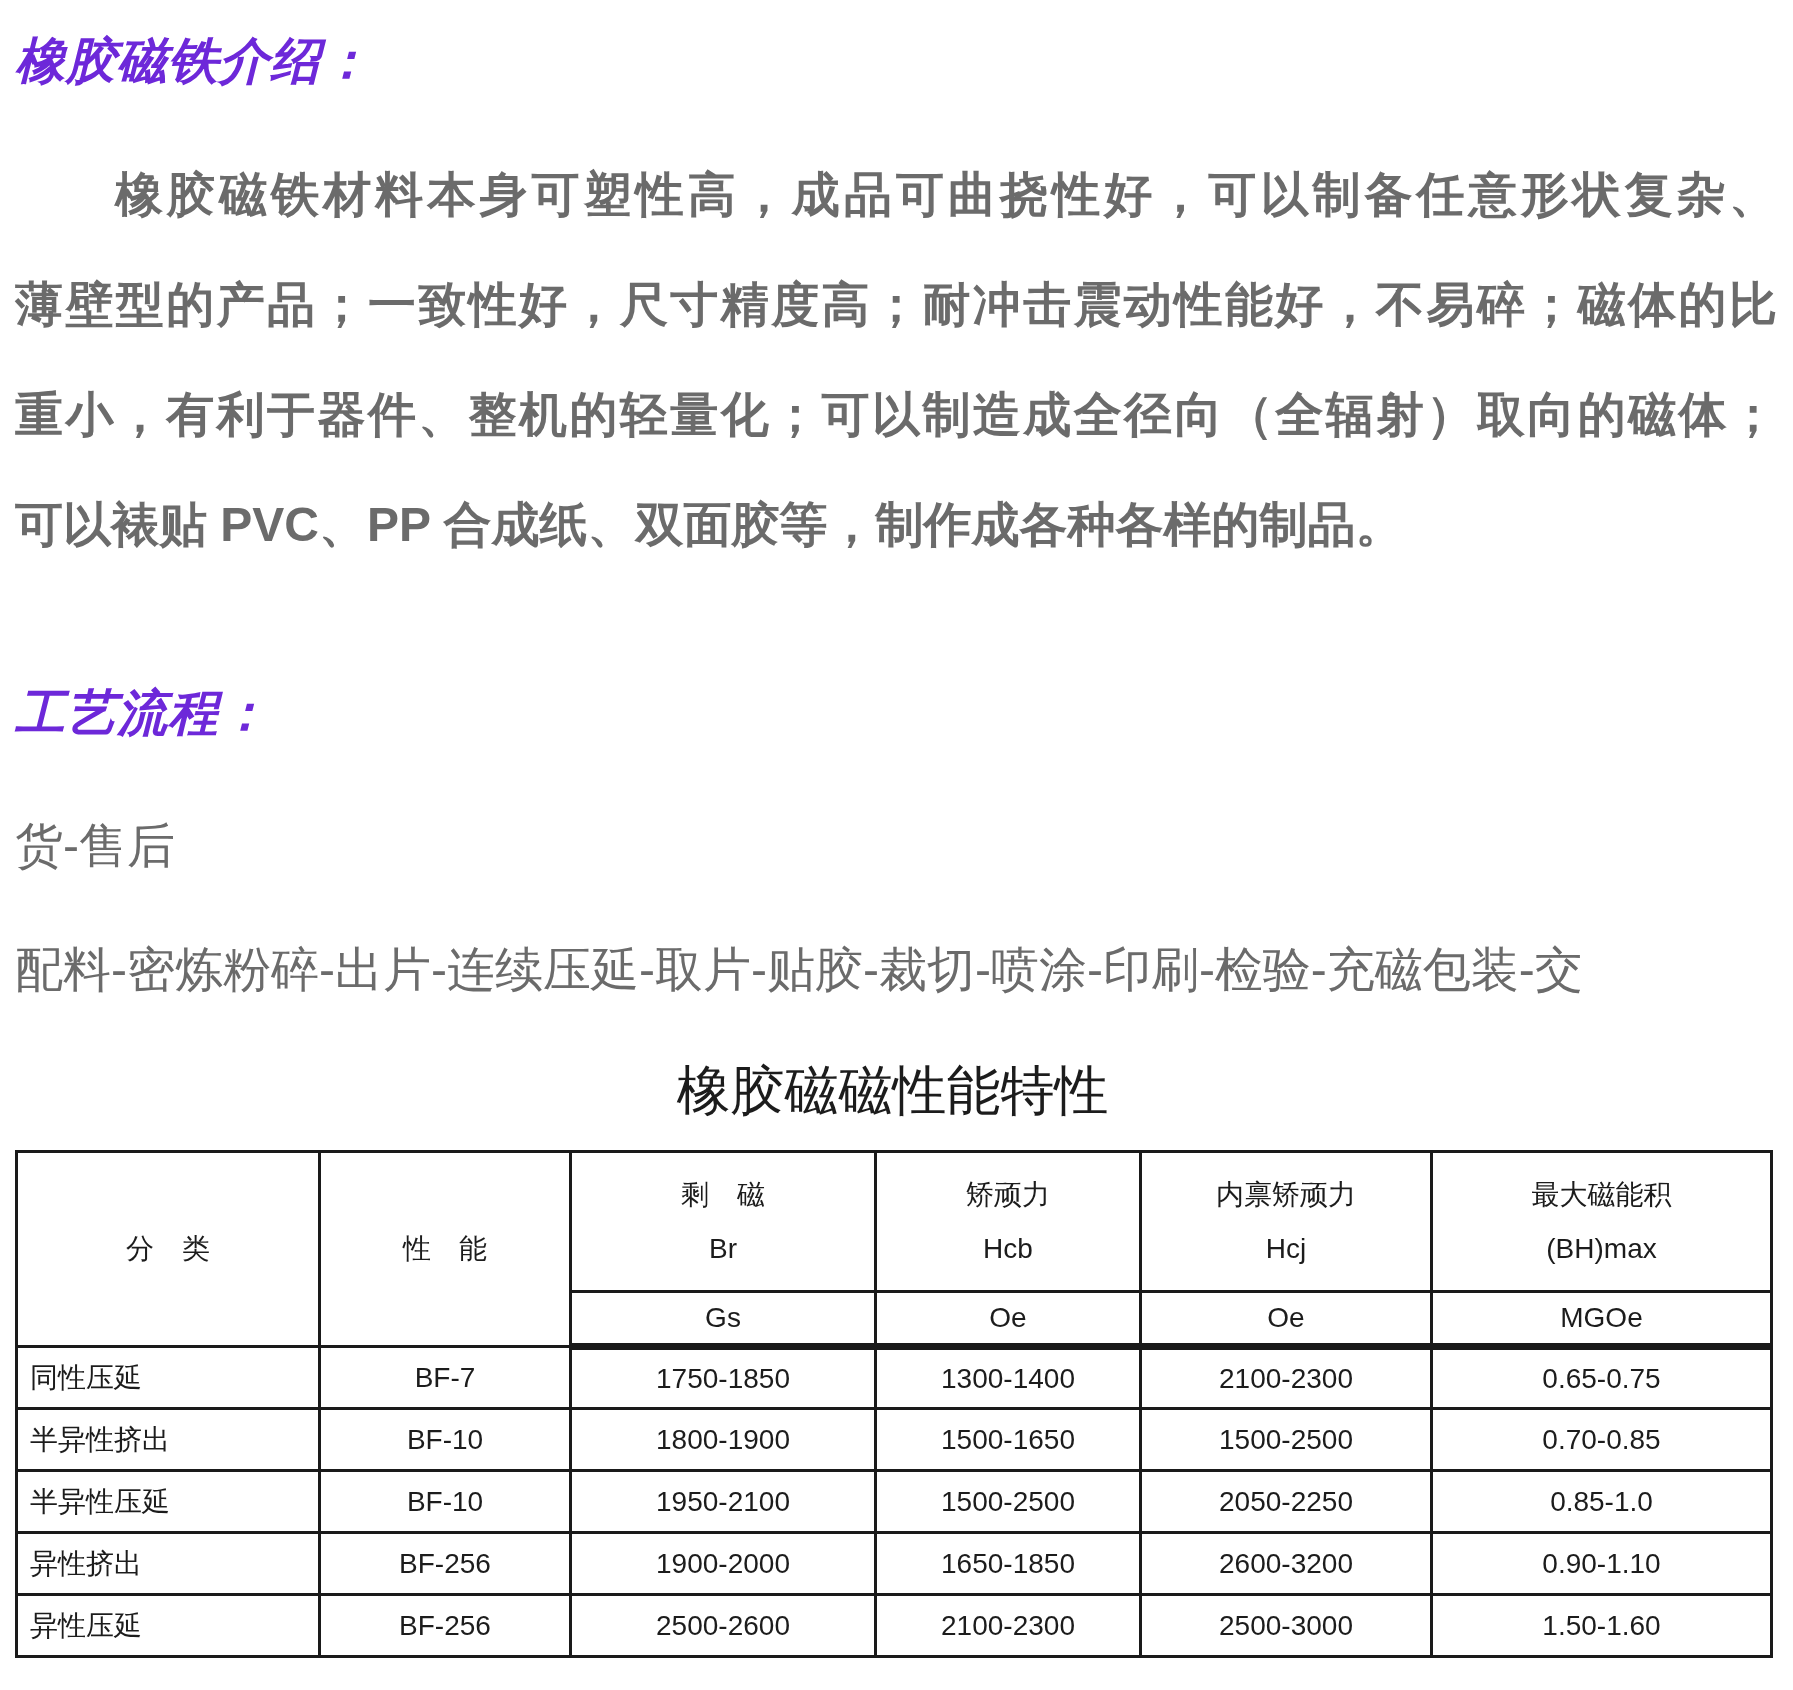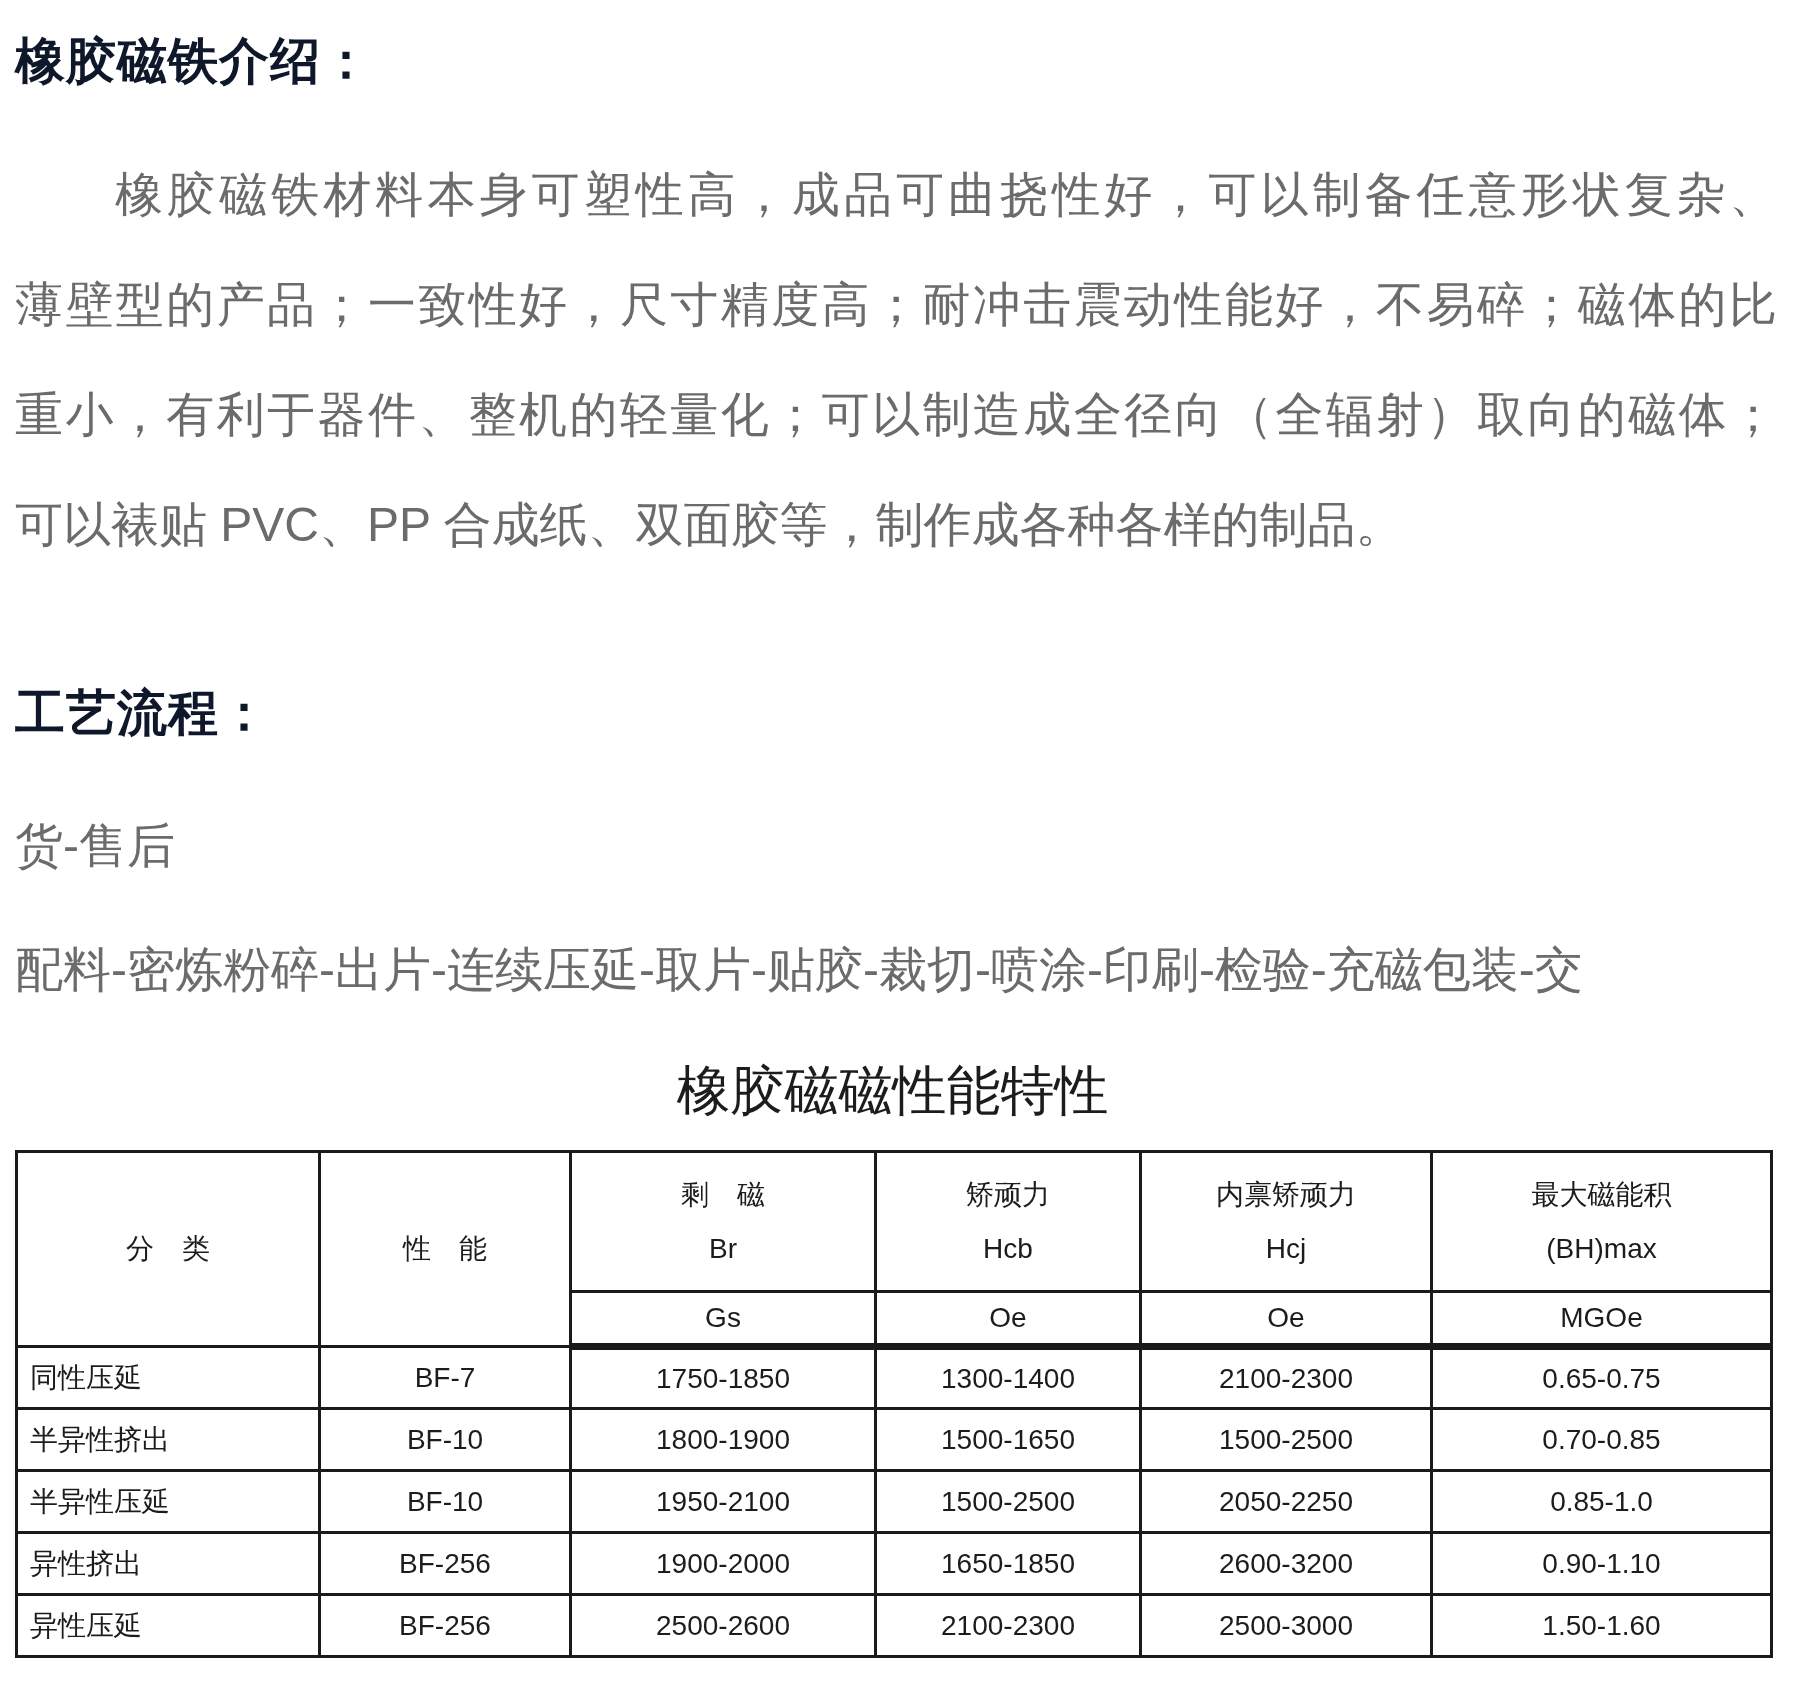--- a/index.html
+++ b/index.html
@@ -10,28 +10,29 @@
     box-sizing: border-box;
     padding: 0 16px 0 15px;
     background: #ffffff;
     font-family: "Liberation Sans", sans-serif;
     overflow: hidden;
   }
   .doc-heading {
     margin: 0;
     font-size: 50px;
     font-weight: bold;
-    color: #0f172a;
+    color: #6d28d9;
     line-height: 66px;
     letter-spacing: 1px;
+    font-style: italic;
   }
   .h-intro { padding-top: 28px; }
   .h-process { margin-top: 100px; }
   .para { margin: 0; }
-  .intro-para { margin-top: 46px; }
+  .intro-para { margin-top: 46px; font-weight: bold; }
   .pline {
     font-size: 48px;
     color: #6b6b6b;
     line-height: 110px;
     white-space: normal;
   }
   .fill { text-align: justify; text-align-last: justify; }
   .indent { text-indent: 100px; }
   .flow-para { margin-top: 38px; }
   .flow-para .pline { line-height: 124px; }

